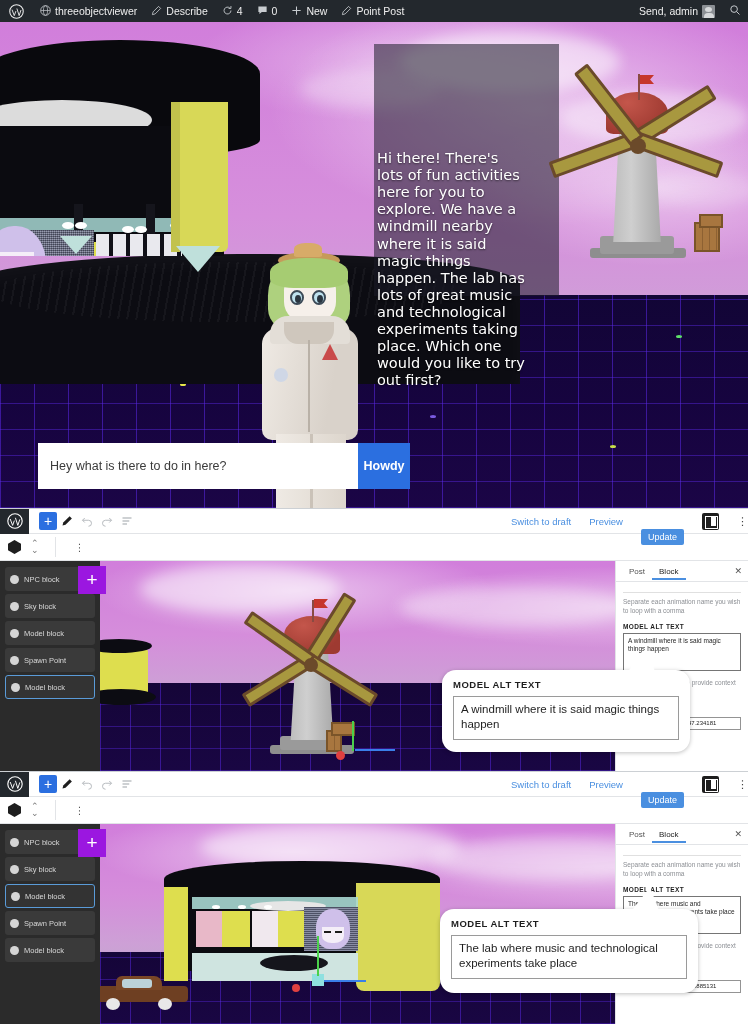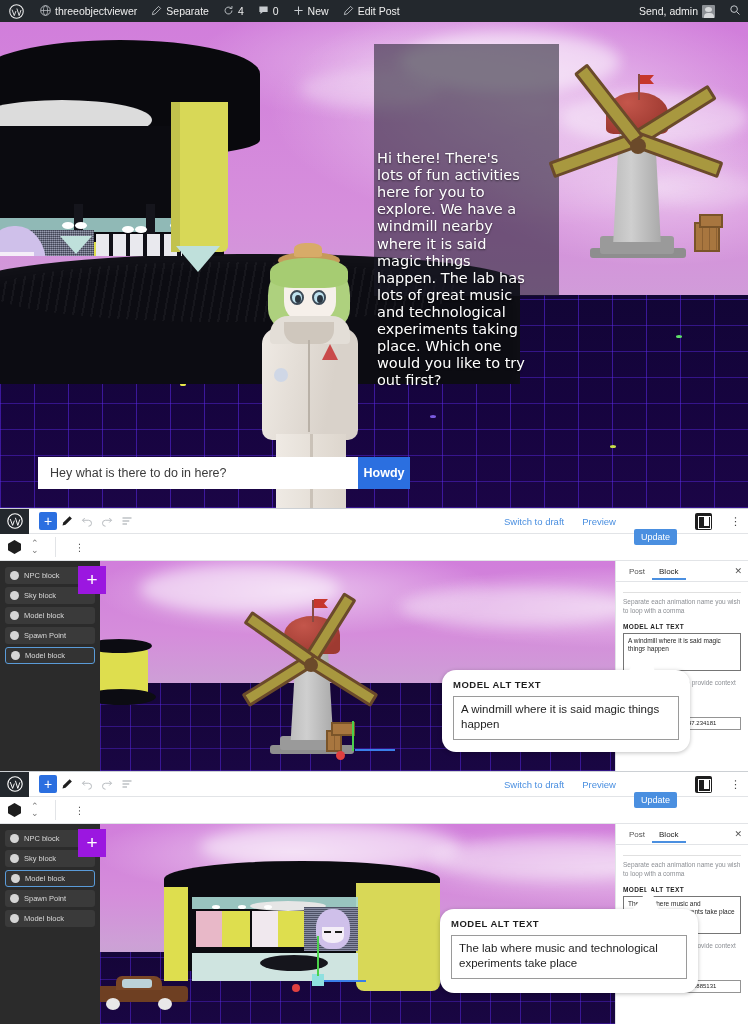--- a/index.html
+++ b/index.html
@@ -118,48 +118,48 @@
   .npc-legsplit{position:absolute;left:60px;top:182px;width:3px;height:74px;background:#cac2b8;}
 
   
   .darkwall { position:absolute; left:374px; top:22px; width:185px; height:252px; background:#1b1b28; opacity:.55; }
   .npc-speech {
     position:absolute; left:377px; top:128px; width:150px;
     color:#fff; font-size:14.5px; line-height:1.18; font-family:"DejaVu Sans", sans-serif;
     text-shadow: 0 1px 2px rgba(0,0,0,.55);
   }
 
-  .chatbar { position:absolute; left:38px; bottom:19px; width:372px; height:32px; display:flex; }
+  .chatbar { position:absolute; left:38px; bottom:19px; width:372px; height:46px; display:flex; }
   .chatinput { flex:1; border:none; background:#fff; padding:0 12px; font-size:12.5px; color:#3b3b3b; font-family:"Liberation Sans", sans-serif; outline:none; }
   .chatsend { width:52px; background:#2b6fe0; color:#fff; border:none; font-size:12.5px; font-weight:bold; cursor:pointer; font-family:"Liberation Sans", sans-serif; }
 
   
   .editor { position:relative; width:748px; background:#fff; border-top:1px solid #ccd0d4; }
   .ed-topbar { height:25px; background:#fff; border-bottom:1px solid #e2e4e7; display:flex; align-items:center; }
   .ed-wplogo { width:29px; height:25px; background:#23282d; color:#fff; display:flex; align-items:center; justify-content:center; }
   .ed-plus { width:18px; height:18px; background:#2b6fe0; color:#fff; border-radius:2px; display:flex; align-items:center; justify-content:center; font-size:14px; margin-left:10px; }
   .ed-tool { width:20px; height:25px; display:flex; align-items:center; justify-content:center; color:#555; }
   .ed-tool.dim { color:#b5b9bd; }
-  .ed-right { margin-left:auto; display:flex; align-items:center; gap:18px; padding-right:7px; font-size:9.5px; }
+  .ed-right { margin-left:auto; display:flex; align-items:center; gap:18px; font-size:9.5px; }
   .ed-link { color:#4a8fe0; }
   .ed-update { background:#4a8fe0; color:#fff; padding:3px 7px; border-radius:2px; font-size:9px;margin-top:32px; }
   .ed-sqbtn { width:17px; height:17px; background:#1e1e1e; border-radius:2px; position:relative; }
   .ed-sqbtn:after{content:'';position:absolute;left:3px;top:3px;width:11px;height:11px;border:1.5px solid #fff;}
   .ed-sqbtn:before{content:'';position:absolute;left:9px;top:4px;width:5px;height:9px;background:#fff;z-index:2;}
   .ed-kebab { color:#444; font-size:11px; letter-spacing:0; }
 
   .ed-secondbar { height:27px; background:#fff; border-bottom:1px solid #e2e4e7; display:flex; align-items:center; gap:10px; padding-left:8px; }
   .cube-icon { width:13px; height:14px; background:#1e1e1e; clip-path: polygon(50% 0,100% 26%,100% 74%,50% 100%,0 74%,0 26%); }
   .updown { color:#777; font-size:9px; line-height:7px; display:flex; flex-direction:column; }
   .vr-div { width:1px; height:20px; background:#e2e4e7; margin-left:6px; }
   .ed-kebab2 { color:#555; font-size:10px; padding-left:9px; }
 
   .ed-body { position:relative; display:flex; overflow:hidden; }
   .blocklist { width:100px; background:#2b2b2b; padding:6px 5px; flex:0 0 100px; }
-  .blockitem { background:#3a3a3a; color:#d8d8d8; font-size:7.5px; border-radius:3px; padding:4px 5px; margin-bottom:3px; display:flex; align-items:center; gap:5px; height:17px; }
+  .blockitem { background:#3a3a3a; color:#d8d8d8; font-size:7.5px; border-radius:3px; padding:4px 5px; margin-bottom:3px; display:flex; align-items:center; gap:5px; height:24px; }
   .blockitem.sel { border:1px solid #5a9bd8; background:#333; }
   .bi-dot { width:9px; height:9px; border-radius:50%; background:#d5d5d5; flex:0 0 9px; }
   .plusbtn { position:absolute; left:78px; top:5px; width:28px; height:28px; background:#9b17e0; color:#fff; font-size:19px; display:flex; align-items:center; justify-content:center; z-index:12; }
 
   .canvas { position:relative; flex:1; overflow:hidden; }
   .canvas .sky2 { position:absolute; inset:0; background:
       radial-gradient(ellipse 50% 35% at 30% 14%, rgba(255,255,255,.5), rgba(255,255,255,0) 62%),
       radial-gradient(ellipse 55% 30% at 80% 22%, rgba(255,255,255,.45), rgba(255,255,255,0) 65%),
       linear-gradient(#d17edb 0%, #d58ddb 35%, #cda0d6 60%, #c0aacb 80%, #b4aec4 100%); }
   .canvas .ground2 { position:absolute; left:0; right:0; bottom:0; height:42%;
@@ -210,21 +210,21 @@
         </svg>
     </span>
     <span>threeobjectviewer</span>
   </div>
   <div class="ab-item">
     <span>
       <svg width="11" height="11" viewBox="0 0 16 16">
           <path d="M11 2l3 3-8 8-4 1 1-4z" fill="none" stroke="#c8ccd0" stroke-width="1.2"></path>
         </svg>
     </span>
-    <span>Separate</span>
+    <span>Describe</span>
   </div>
   <div class="ab-item">
     <span>
       <svg width="11" height="11" viewBox="0 0 16 16">
           <path d="M13 8a5 5 0 1 1-1.6-3.6" fill="none" stroke="#c8ccd0" stroke-width="1.3"></path>
           <path d="M13 1.5V5h-3.5" fill="none" stroke="#c8ccd0" stroke-width="1.3"></path>
         </svg>
     </span>
     <span>4</span>
   </div>
@@ -243,21 +243,21 @@
         </svg>
     </span>
     <span>New</span>
   </div>
   <div class="ab-item">
     <span>
       <svg width="11" height="11" viewBox="0 0 16 16">
           <path d="M11 2l3 3-8 8-4 1 1-4z" fill="none" stroke="#c8ccd0" stroke-width="1.2"></path>
         </svg>
     </span>
-    <span>Edit Post</span>
+    <span>Point Post</span>
   </div>
   <div class="ab-spacer"></div>
   <div class="ab-item">
     <span>Send, admin</span>
     <span class="ab-avatar"></span>
   </div>
   <div class="ab-item">
     <span>
       <svg width="12" height="12" viewBox="0 0 16 16">
           <circle cx="6.8" cy="6.8" r="4.4" fill="none" stroke="#c8ccd0" stroke-width="1.3"></circle>

